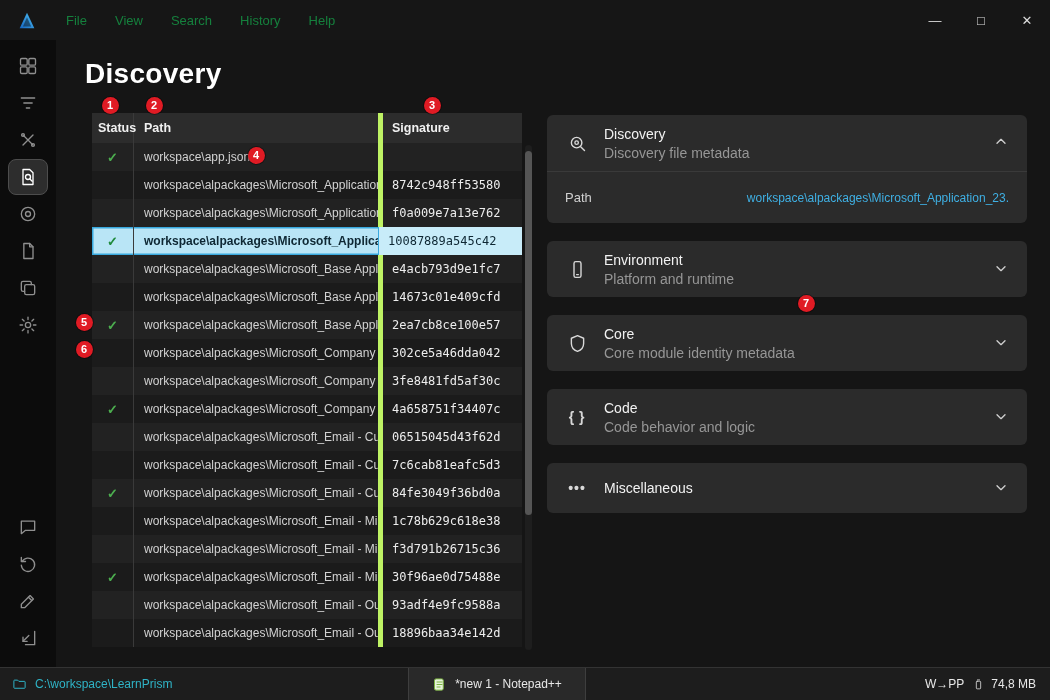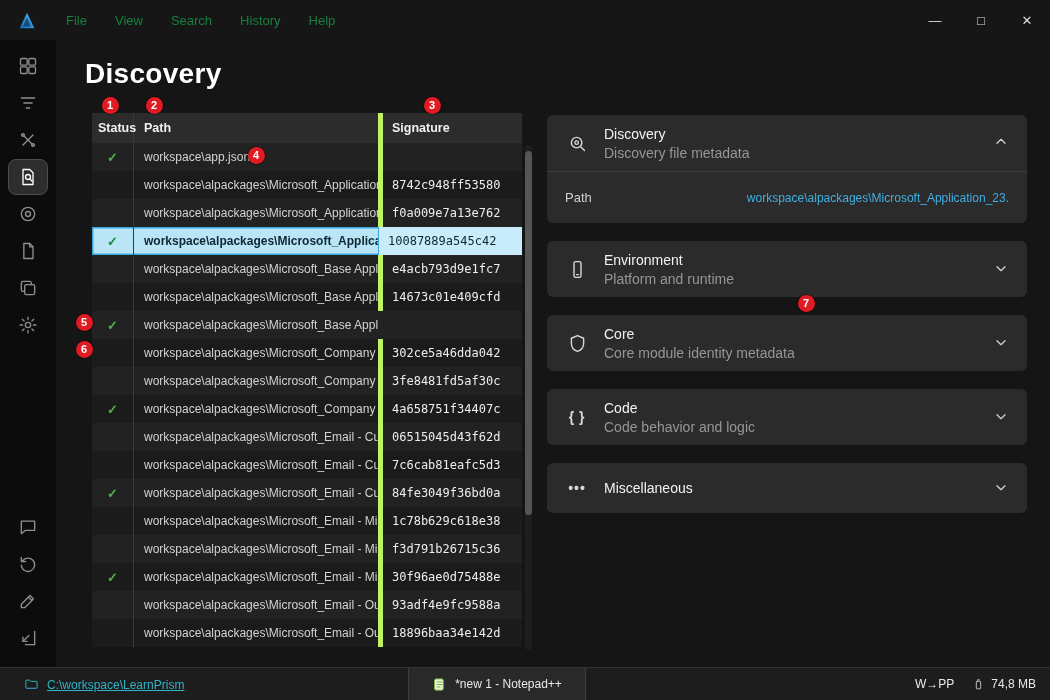--- a/index.html
+++ b/index.html
@@ -58,24 +58,24 @@
   .card-title { font-size:14px; color:#f2f2f2; }
   .card-sub { font-size:14px; color:#969696; margin-top:3px; }
   .card-sub:empty { display:none; }
   .chev svg { width:16px; height:16px; fill:none; stroke:#cfcfcf; stroke-width:2; stroke-linecap:round; stroke-linejoin:round; }
   .card-body { border-top:1px solid #3a3a3a; padding:18px 18px; display:flex; justify-content:space-between; align-items:center; }
   .field-label { font-size:13px; color:#d0d0d0; }
   .field-value { font-size:12px; color:#3fb0e4; text-decoration:none; cursor:pointer; }
 
   
   .statusbar { position:absolute; left:0; right:0; bottom:0; height:33px; background:#1d1d1d; border-top:1px solid #333333; display:flex; align-items:center; font-size:12px; }
-  .sb-left { display:flex; align-items:flex-end; gap:8px; padding-left:24px; color:#2fb3c6;text-decoration:underline; }
+  .sb-left { display:flex; align-items:flex-start; gap:8px; padding-left:12px; color:#2fb3c6; }
   .sb-left svg { width:15px; height:15px; fill:none; stroke:#2fb3c6; stroke-width:1.6; stroke-linejoin:round; }
   .sb-tab { position:absolute; left:408px; top:0; bottom:0; width:178px; background:#292929; border-left:1px solid #3e3e3e; border-right:1px solid #3e3e3e; display:flex; align-items:center; justify-content:center; gap:8px; color:#e8e8e8; }
-  .sb-right { margin-left:auto; display:flex; align-items:flex-start; gap:18px; padding-right:14px; color:#e8e8e8; }
+  .sb-right { margin-left:auto; display:flex; align-items:flex-start; gap:8px; padding-right:14px; color:#e8e8e8; }
   .sb-mem { display:flex; align-items:center; gap:6px; }
   .sb-mem svg { width:13px; height:15px; fill:none; stroke:#dddddd; stroke-width:1.5; stroke-linecap:round; }
 
   
   .ann { position:absolute; width:17px; height:17px; margin-left:-8.5px; margin-top:-8.5px; border-radius:50%;
          background:#e01b24; color:#ffffff; font-size:11px; font-weight:bold;
          display:flex; align-items:center; justify-content:center; z-index:60; box-shadow:0 0 0 1px rgba(0,0,0,.35); }
 </style>
 </head>
 <body>
@@ -227,20 +227,21 @@
       <div class="trow odd">
         <div class="cell c-status"></div>
         <div class="cell c-path">workspace\alpackages\Microsoft_Base Applica...</div>
         <div class="cell c-sig">14673c01e409cfd</div>
       </div>
       <div class="trow even">
         <div class="cell c-status">
           <span class="check">✓</span>
         </div>
         <div class="cell c-path">workspace\alpackages\Microsoft_Base Applica...</div>
+        <div class="cell c-sig">2ea7cb8ce100e57</div>
       </div>
       <div class="trow odd">
         <div class="cell c-status"></div>
         <div class="cell c-path">workspace\alpackages\Microsoft_Company H...</div>
         <div class="cell c-sig">302ce5a46dda042</div>
       </div>
       <div class="trow even">
         <div class="cell c-status"></div>
         <div class="cell c-path">workspace\alpackages\Microsoft_Company H...</div>
         <div class="cell c-sig">3fe8481fd5af30c</div>

